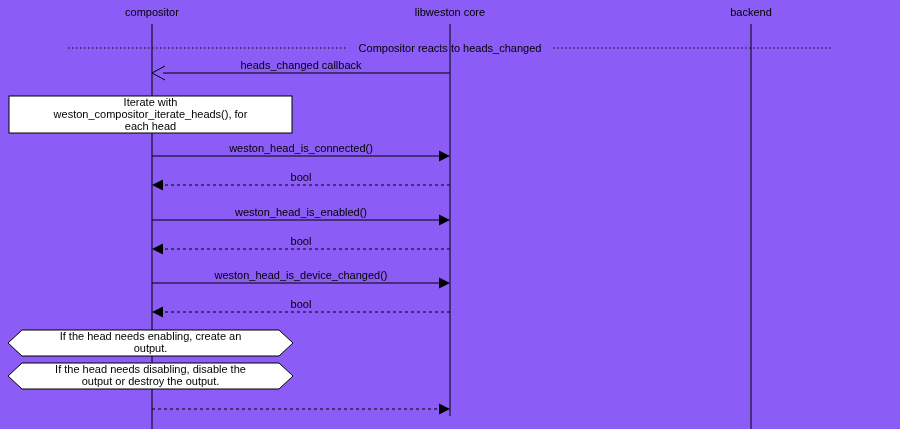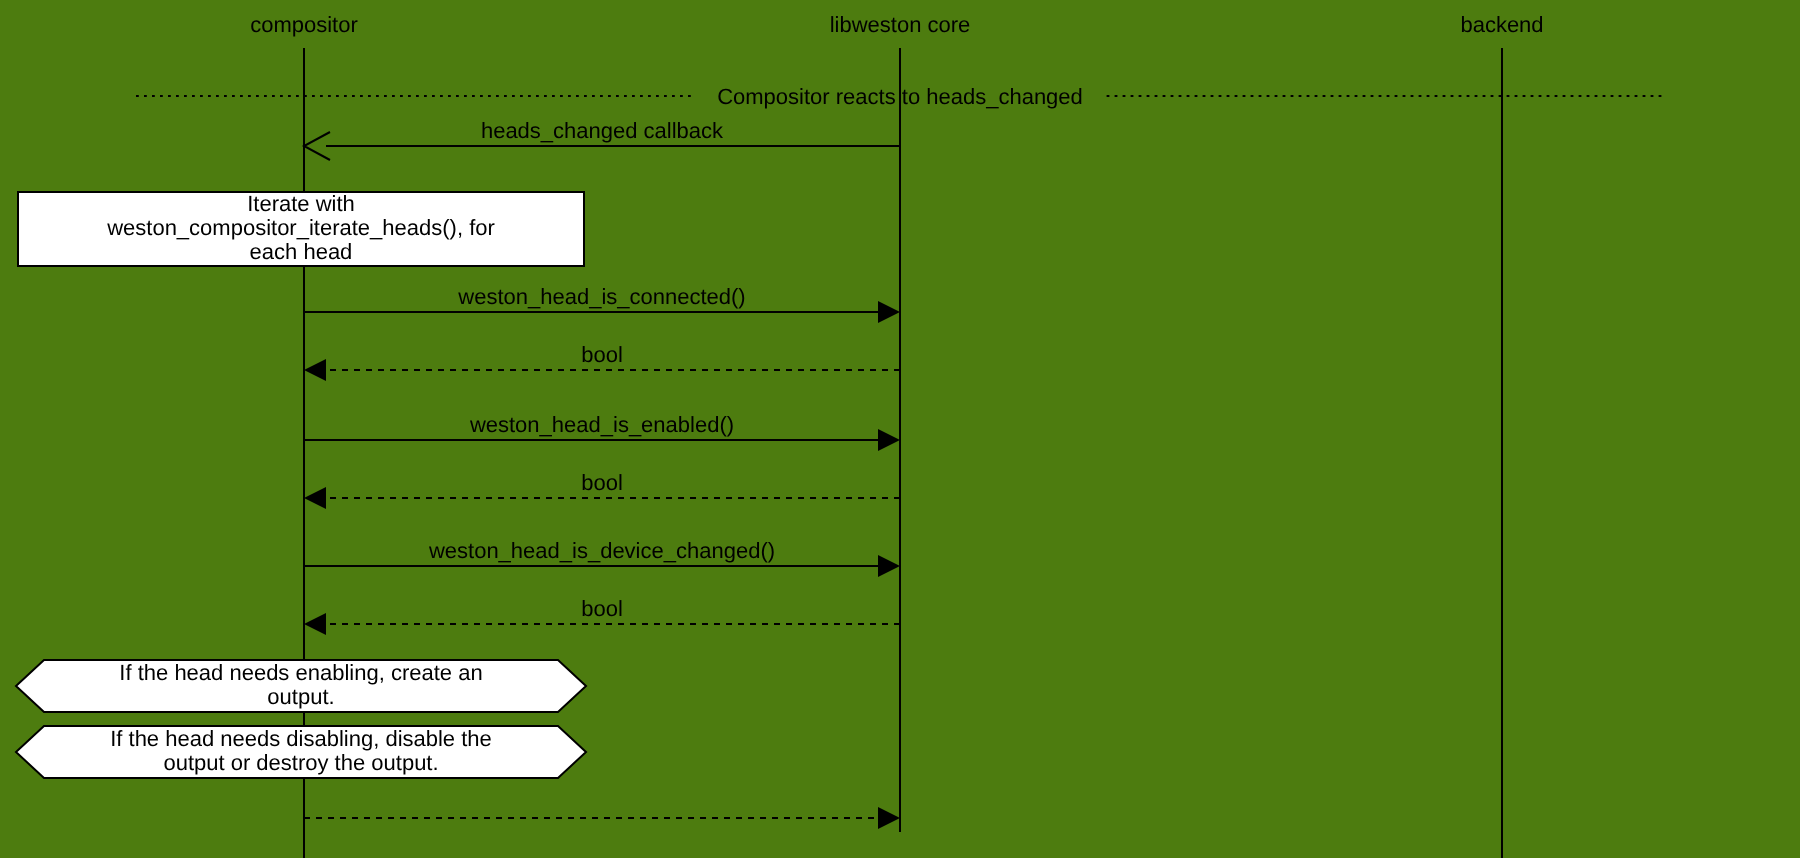--- a/index.html
+++ b/index.html
@@ -4,21 +4,21 @@
 <style>
   html, body {
     margin: 0;
     padding: 0;
     background: #ffffff;
   }
   #canvas {
     position: relative;
     width: 900px;
     height: 429px;
-    background: #4d7c0f;
+    background: #8b5cf6;
     font-family: "Liberation Sans", sans-serif;
     overflow: hidden;
   }
   #diagram-svg {
     position: absolute;
     left: 0;
     top: 0;
     width: 900px;
     height: 429px;
   }

